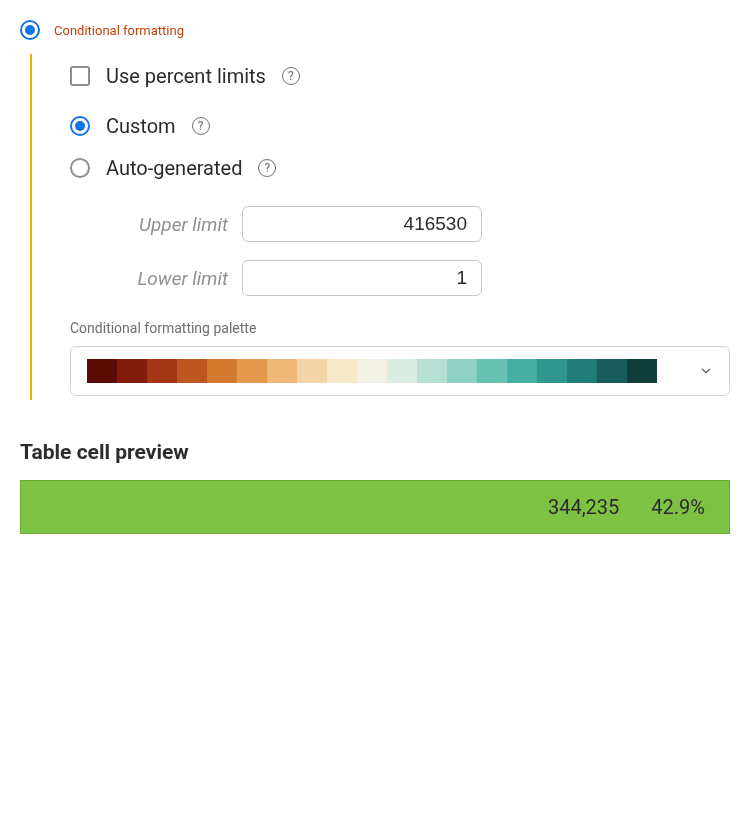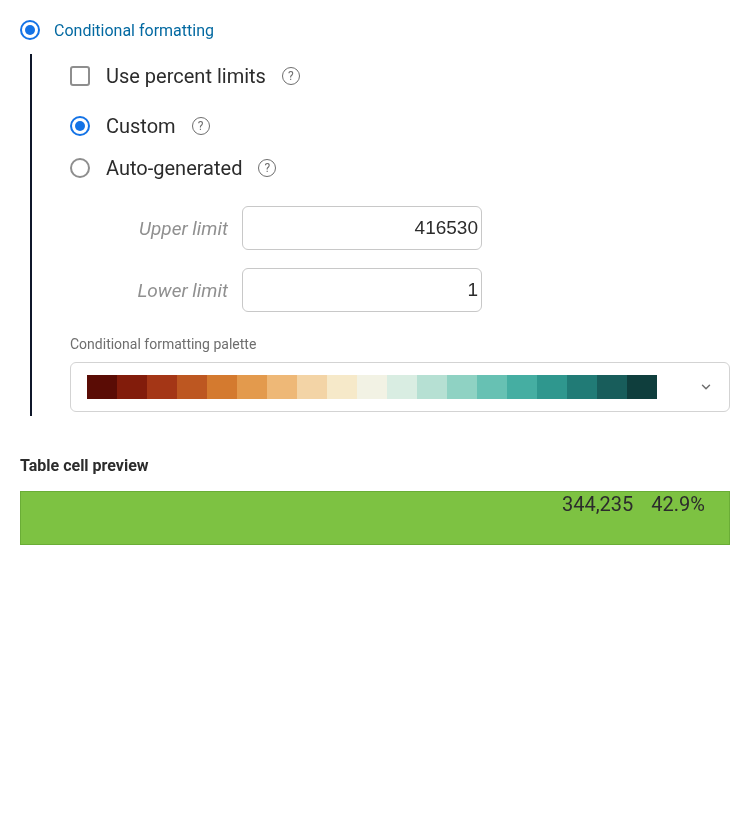--- a/index.html
+++ b/index.html
@@ -20,25 +20,25 @@
       width: 20px; height: 20px; border-radius: 50%;
       border: 2px solid #8e8e8e; display: inline-flex;
       align-items: center; justify-content: center;
       flex: 0 0 20px; cursor: pointer;
     }
     .radio-outer.selected { border-color: #1473e6; }
     .radio-dot {
       width: 10px; height: 10px; border-radius: 50%; background: #1473e6;
     }
     .section-title {
-      font-size: 16px; color: #0369a1;
+      font-size: 13px; color: #c2410c;
     }
     .nested {
       margin-left: 10px;
-      border-left: 2px solid #0f172a;
+      border-left: 2px solid #eab308;
       padding-left: 38px;
       padding-top: 10px;
       padding-bottom: 4px;
     }
     .opt-row {
       display: flex;
       align-items: center;
       gap: 16px;
       margin-bottom: 26px;
     }
@@ -68,27 +68,27 @@
     }
     .limit-label {
       width: 120px;
       text-align: right;
       font-size: 19px;
       color: #909090;
       font-style: italic;
     }
     .limit-input {
       width: 240px;
-      height: 44px;
+      height: 36px;
       border: 1px solid #c8c8c8;
       border-radius: 6px;
       font-size: 19px;
       color: #2c2c2c;
       text-align: right;
-      padding: 0 3px;
+      padding: 0 14px;
     }
 
     .palette-label {
       font-size: 14px; color: #6e6e6e; margin-bottom: 10px;
     }
     .palette-select {
       display: flex; align-items: center; justify-content: space-between;
       border: 1px solid #d3d3d3; border-radius: 6px;
       padding: 12px 16px; cursor: pointer;
     }
@@ -96,34 +96,34 @@
       display: flex; height: 24px; flex: 0 0 auto;
     }
     .palette-swatches span { width: 30px; height: 24px; display: block; }
     .chevron {
       width: 14px; height: 14px; display: inline-flex; align-items: center; justify-content: center;
     }
     .chevron svg { width: 14px; height: 14px; }
 
     .preview-title {
       margin-top: 40px;
-      font-size: 16px;
+      font-size: 21px;
       font-weight: 700;
       color: #2c2c2c;
       margin-bottom: 16px;
     }
     .preview-cell {
       background: #7dc242;
       border: 1px solid #6aad36;
       height: 54px;
       display: flex;
-      align-items: flex-start;
+      align-items: center;
       justify-content: flex-end;
       padding: 0 24px;
-      gap: 18px;
+      gap: 32px;
       font-size: 20px;
       color: #2c2c2c;
     }
   </style>
 </head>
 <body>
 
 <div class="section-row">
   <span class="radio-outer selected">
     <span class="radio-dot"></span>

